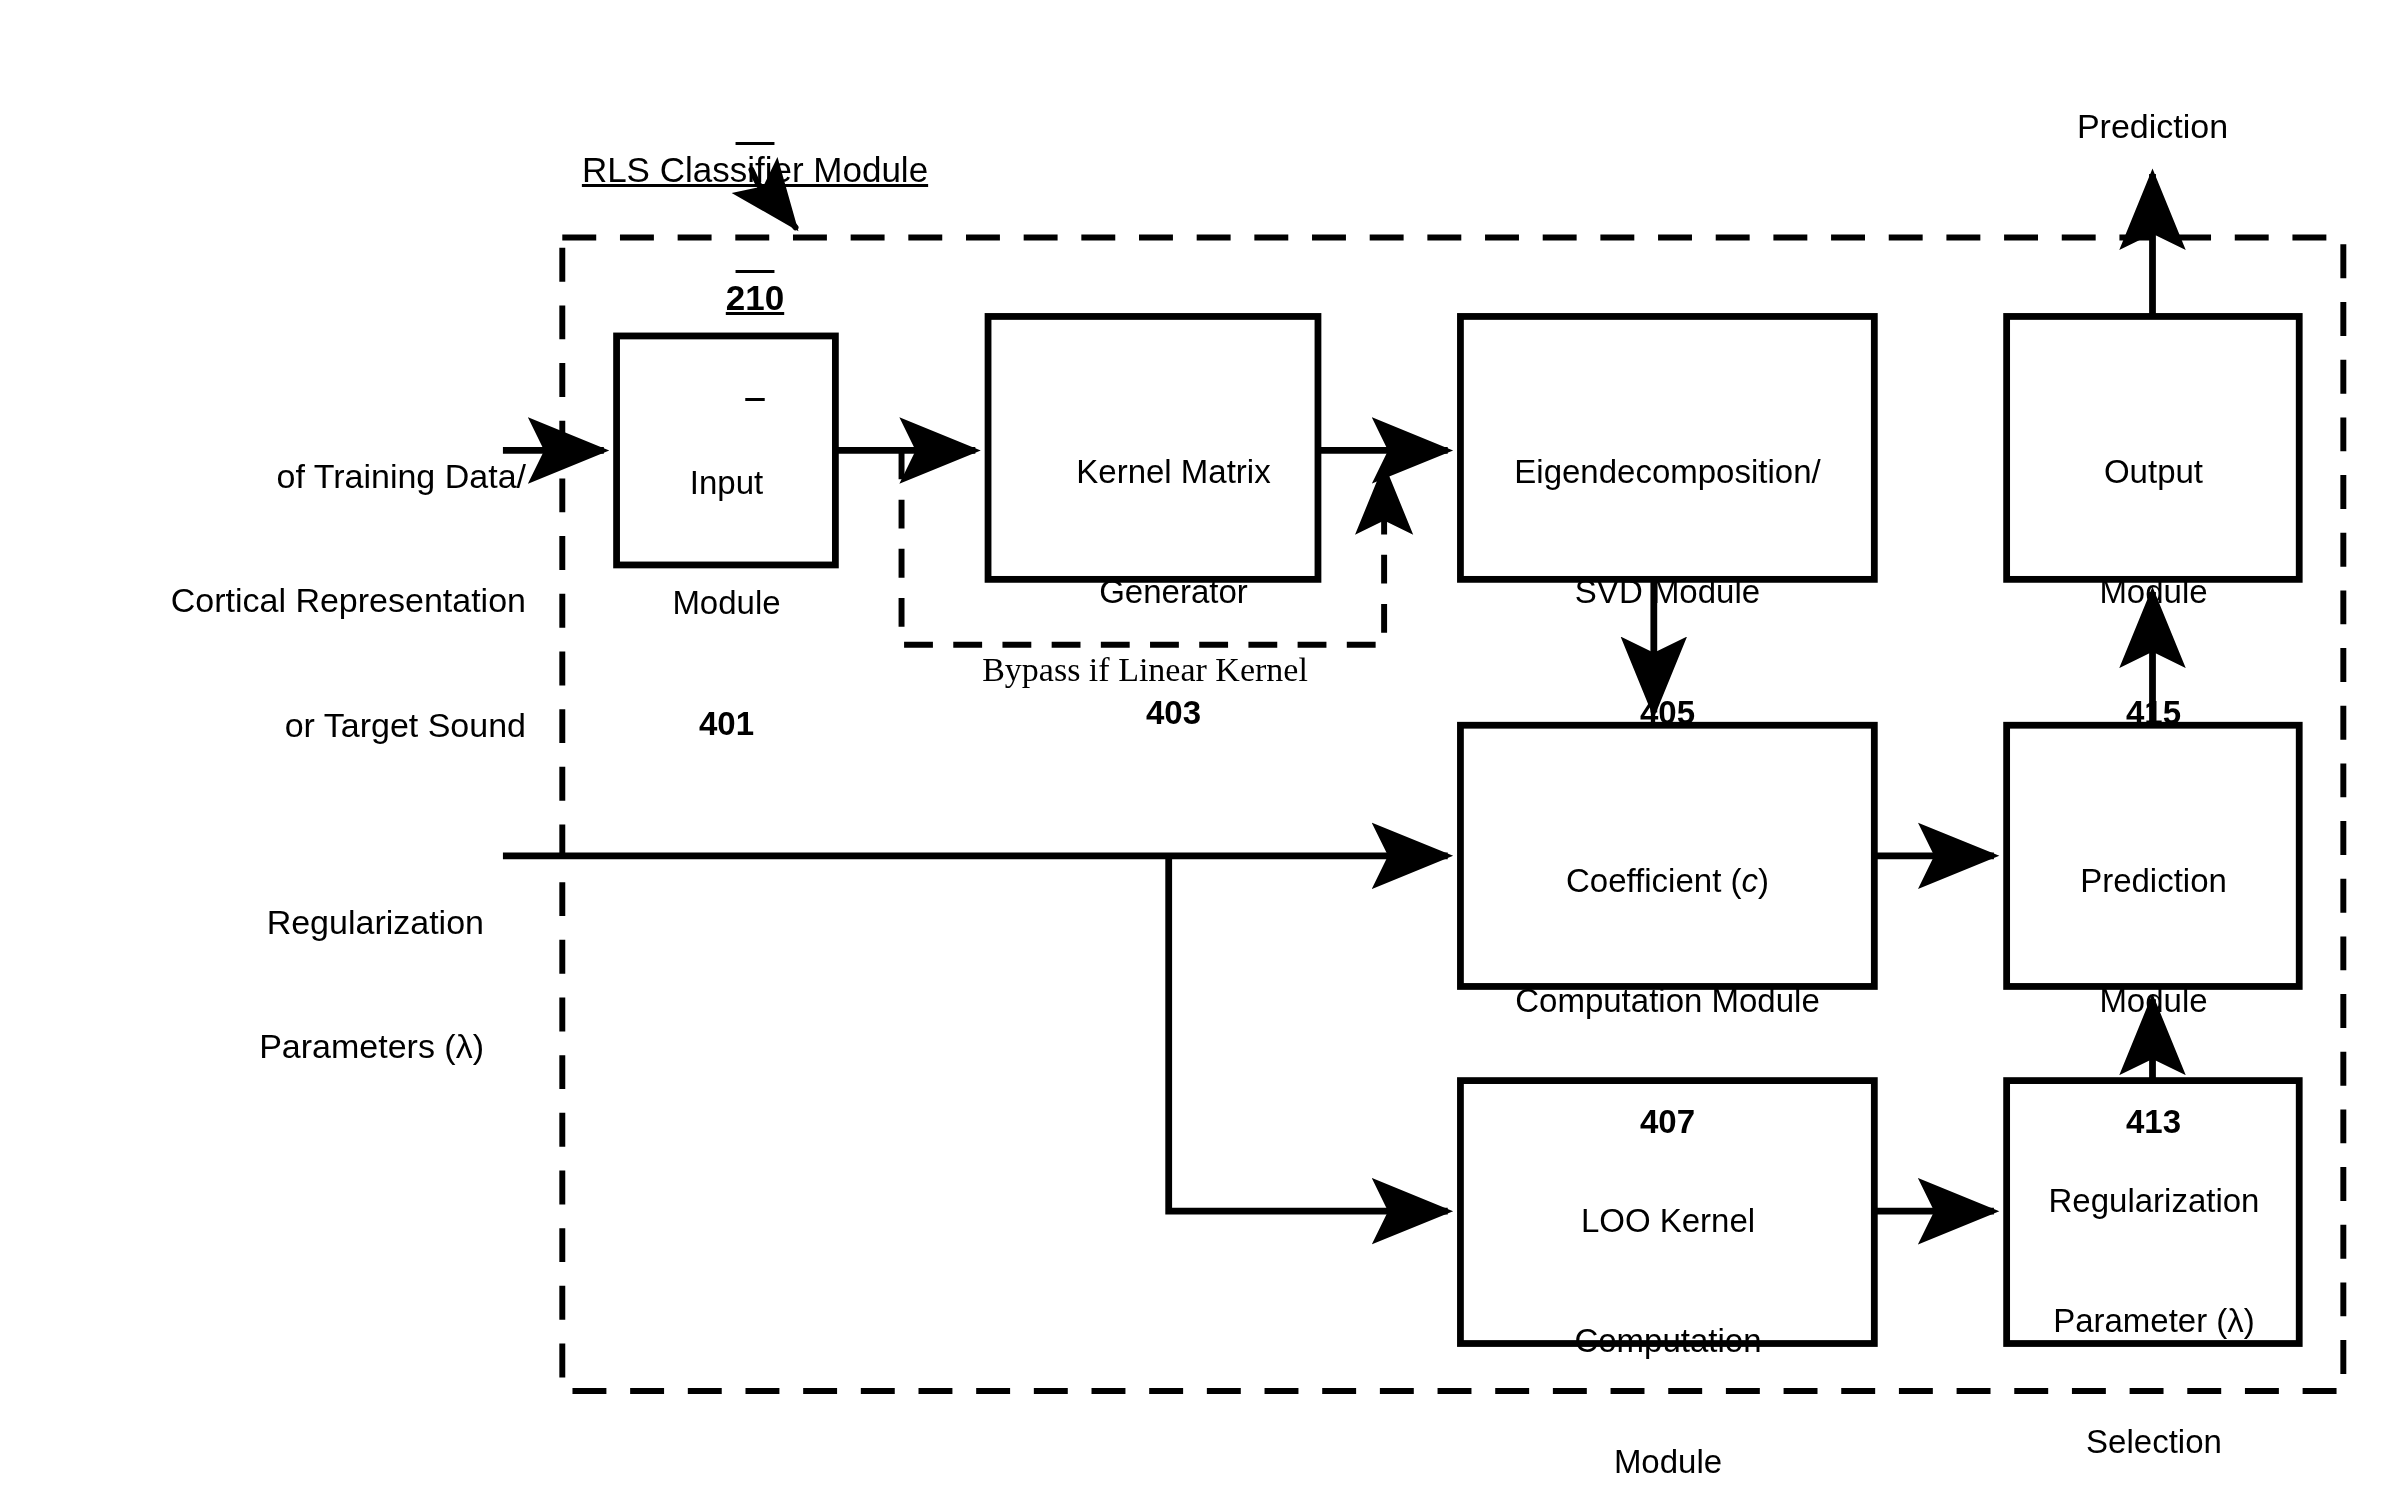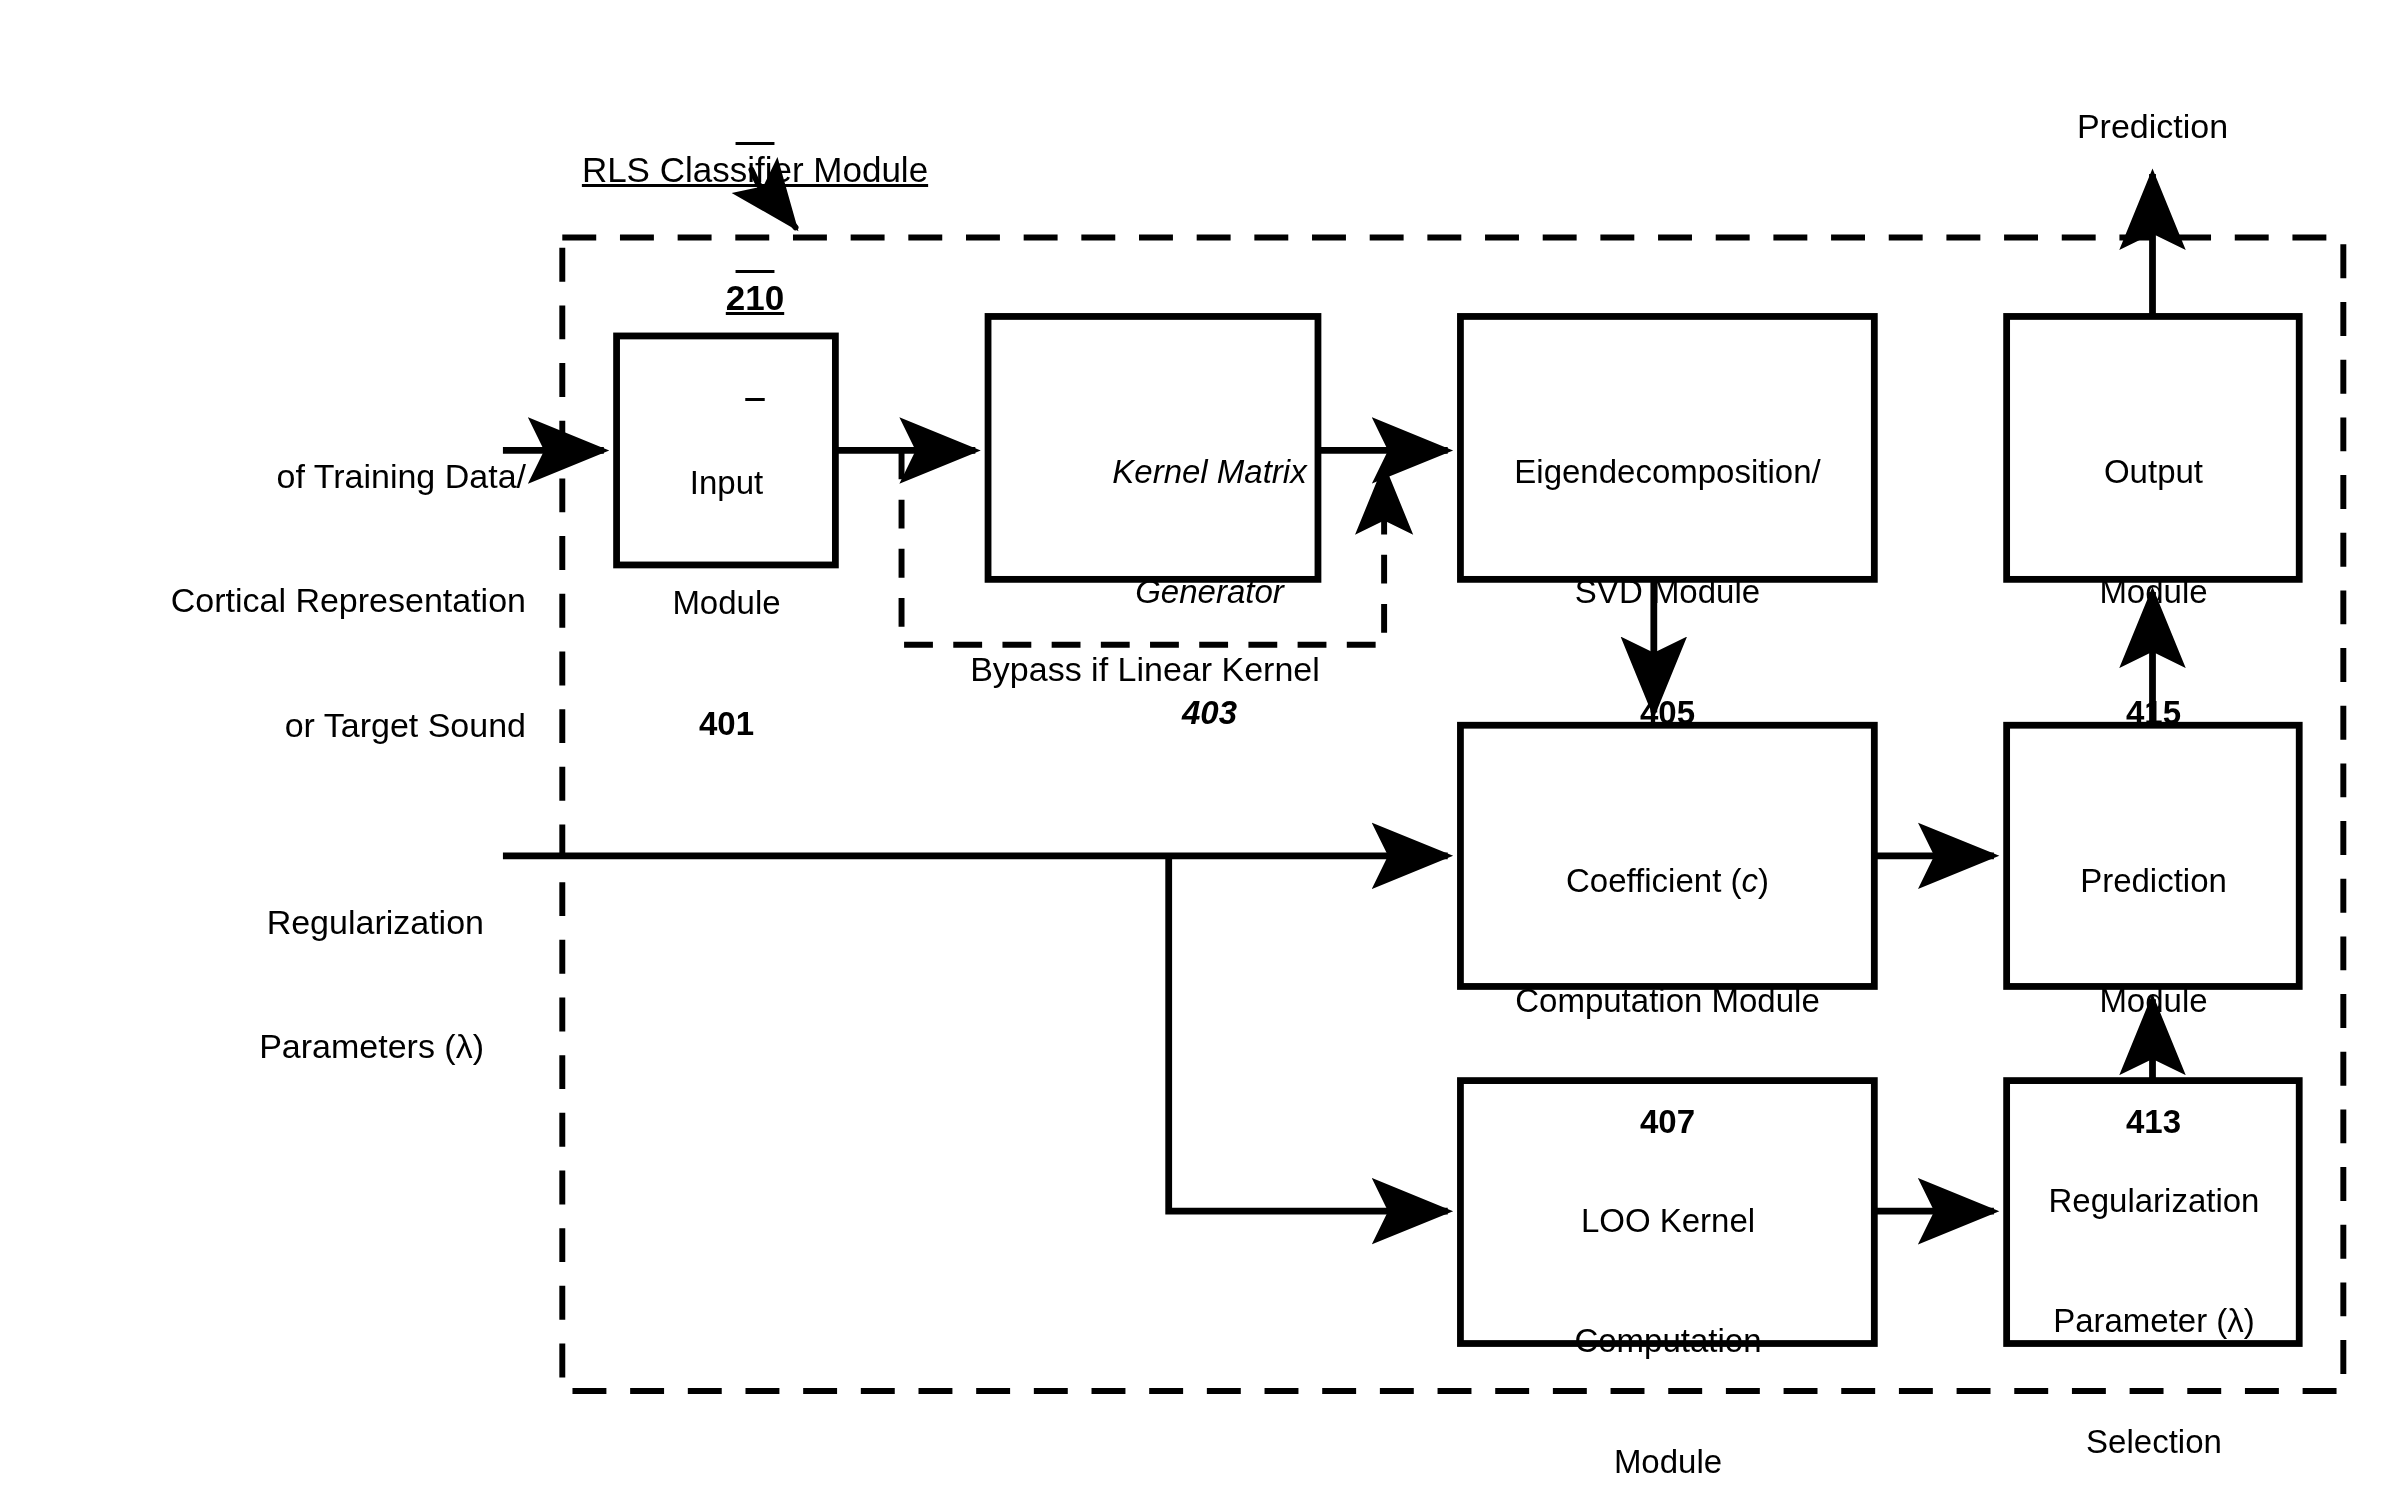--- a/index.html
+++ b/index.html
@@ -114,29 +114,29 @@
     <div>or Target Sound</div>
   </div>
 
   <div class="lbl ext-label" style="left:102px; top:819px; width:382px; text-align:right;">
     <div>Regularization</div>
     <div>Parameters (λ)</div>
   </div>
 
   <div class="lbl ext-label" style="left:1983px; top:106px; width:339px; text-align:center;">Prediction</div>
 
-  <div class="lbl ext-label" style="left:916px; top:649px; width:458px; text-align:center;">Bypass if Linear Kernel</div>
+  <div class="lbl ext-label" style="left:916px; top:649px; width:458px; text-align:center;font-family:Liberation Serif, serif;">Bypass if Linear Kernel</div>
 
   <div class="lbl box-label" style="left:617px; top:382px; width:219px;">
     <div>Input</div>
     <div>Module</div>
     <div class="box-num">401</div>
   </div>
 
-  <div class="lbl box-label" style="left:1040px; top:371px; width:339px;font-style:italic;">
+  <div class="lbl box-label" style="left:1004px; top:371px; width:339px;">
     <div>Kernel Matrix</div>
     <div>Generator</div>
     <div class="box-num">403</div>
   </div>
 
   <div class="lbl box-label" style="left:1453px; top:371px; width:429px;">
     <div>Eigendecomposition/</div>
     <div>SVD Module</div>
     <div class="box-num">405</div>
   </div>

